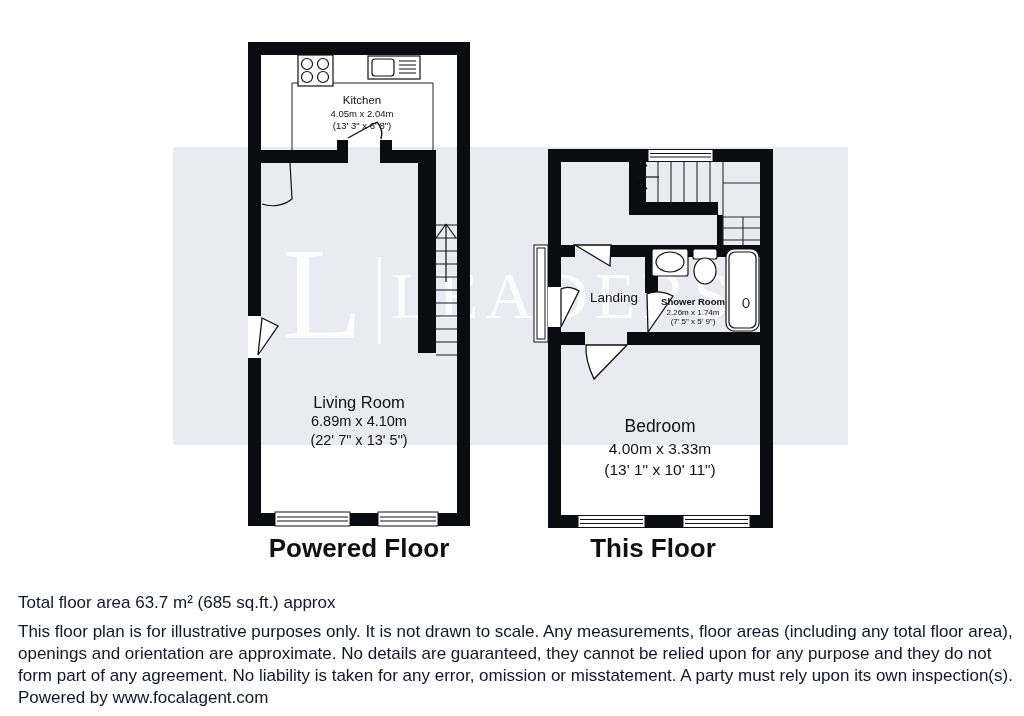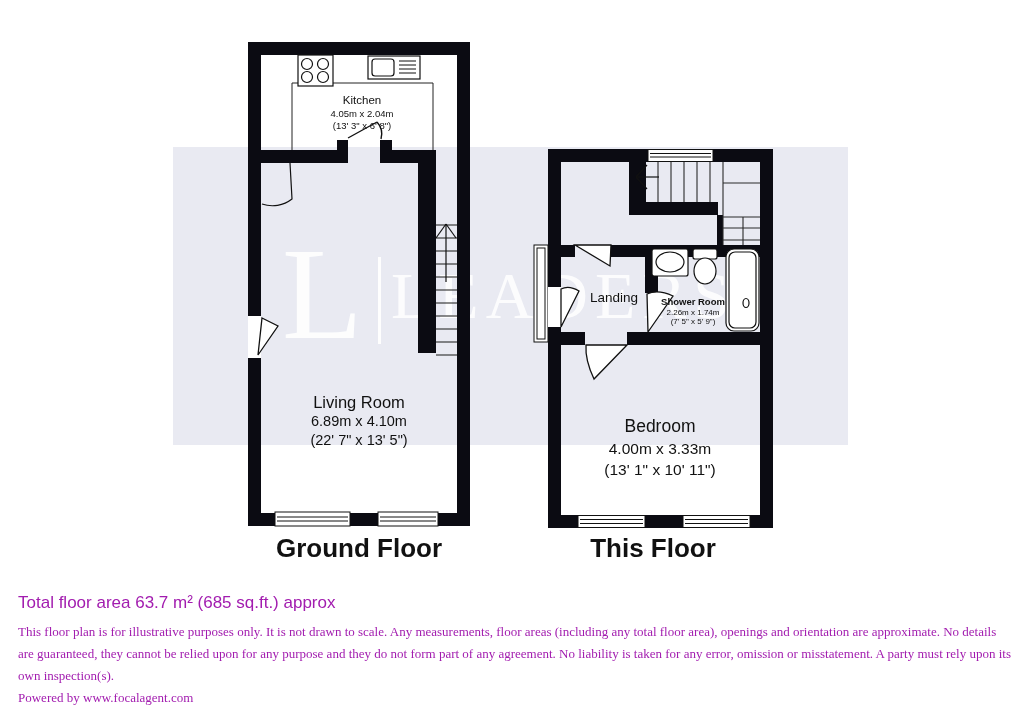--- a/index.html
+++ b/index.html
@@ -8,23 +8,23 @@
   .band{position:absolute;left:173px;top:147px;width:675px;height:298px;background:#e9eaf2;}
   .wm-l{position:absolute;left:282px;top:228px;font-family:"Liberation Serif", serif;
         font-size:132px;line-height:1;color:#ffffff;opacity:.92;}
   .wm-bar{position:absolute;left:378px;top:257px;width:3px;height:87px;background:#ffffff;opacity:.92;}
   .wm-word{position:absolute;left:391px;top:263px;font-family:"Liberation Serif", serif;
         font-size:66px;line-height:1;letter-spacing:7px;color:#ffffff;opacity:.88;}
   svg{position:absolute;overflow:visible;}
   .caption{position:absolute;top:533px;font-size:26px;font-weight:bold;color:#111;text-align:center;}
   .cap-gf{left:248px;width:222px;}
   .cap-ff{left:533px;width:240px;}
-  .footer{position:absolute;left:18px;color:#a21caf;}
+  .footer{position:absolute;left:18px;color:#0f172a;}
   .total{top:593px;font-size:17px;width:990px;}
-  .disc{top:621px;font-size:13px;line-height:22px;width:995px;font-family:Liberation Serif, serif;}
+  .disc{top:621px;font-size:17px;line-height:22px;width:995px;}
   .powered{position:static;}
   text{fill:#111;font-family:"Liberation Sans", sans-serif;}
 </style>
 </head>
 <body>
 
 <div id="stage">
 
   <div class="band"></div>
   <div class="wm-l">L</div>
@@ -195,21 +195,21 @@
 
     <text x="81" y="157" font-size="13.5" text-anchor="middle">Landing</text>
     <text x="160" y="160" font-size="9.5" font-weight="bold" text-anchor="middle">Shower Room</text>
     <text x="160" y="170" font-size="8" text-anchor="middle">2.26m x 1.74m</text>
     <text x="160" y="179" font-size="8" text-anchor="middle">(7' 5" x 5' 9")</text>
     <text x="127" y="287" font-size="17.5" text-anchor="middle">Bedroom</text>
     <text x="127" y="309" font-size="15.5" text-anchor="middle">4.00m x 3.33m</text>
     <text x="127" y="330" font-size="15.5" text-anchor="middle">(13' 1" x 10' 11")</text>
   </svg>
 
-  <div class="caption cap-gf">Ground Floor</div>
+  <div class="caption cap-gf">Powered Floor</div>
   <div class="caption cap-ff">This Floor</div>
 
   <div class="footer total">Total floor area 63.7 m² (685 sq.ft.) approx</div>
   <div class="footer disc">
     <span>This floor plan is for illustrative purposes only. It is not drawn to scale. Any measurements, floor areas (including any total floor area), openings and orientation are approximate. No details are guaranteed, they cannot be relied upon for any purpose and they do not form part of any agreement. No liability is taken for any error, omission or misstatement. A party must rely upon its own inspection(s).</span>
     <div class="powered">Powered by www.focalagent.com</div>
   </div>
 
 </div>
 

